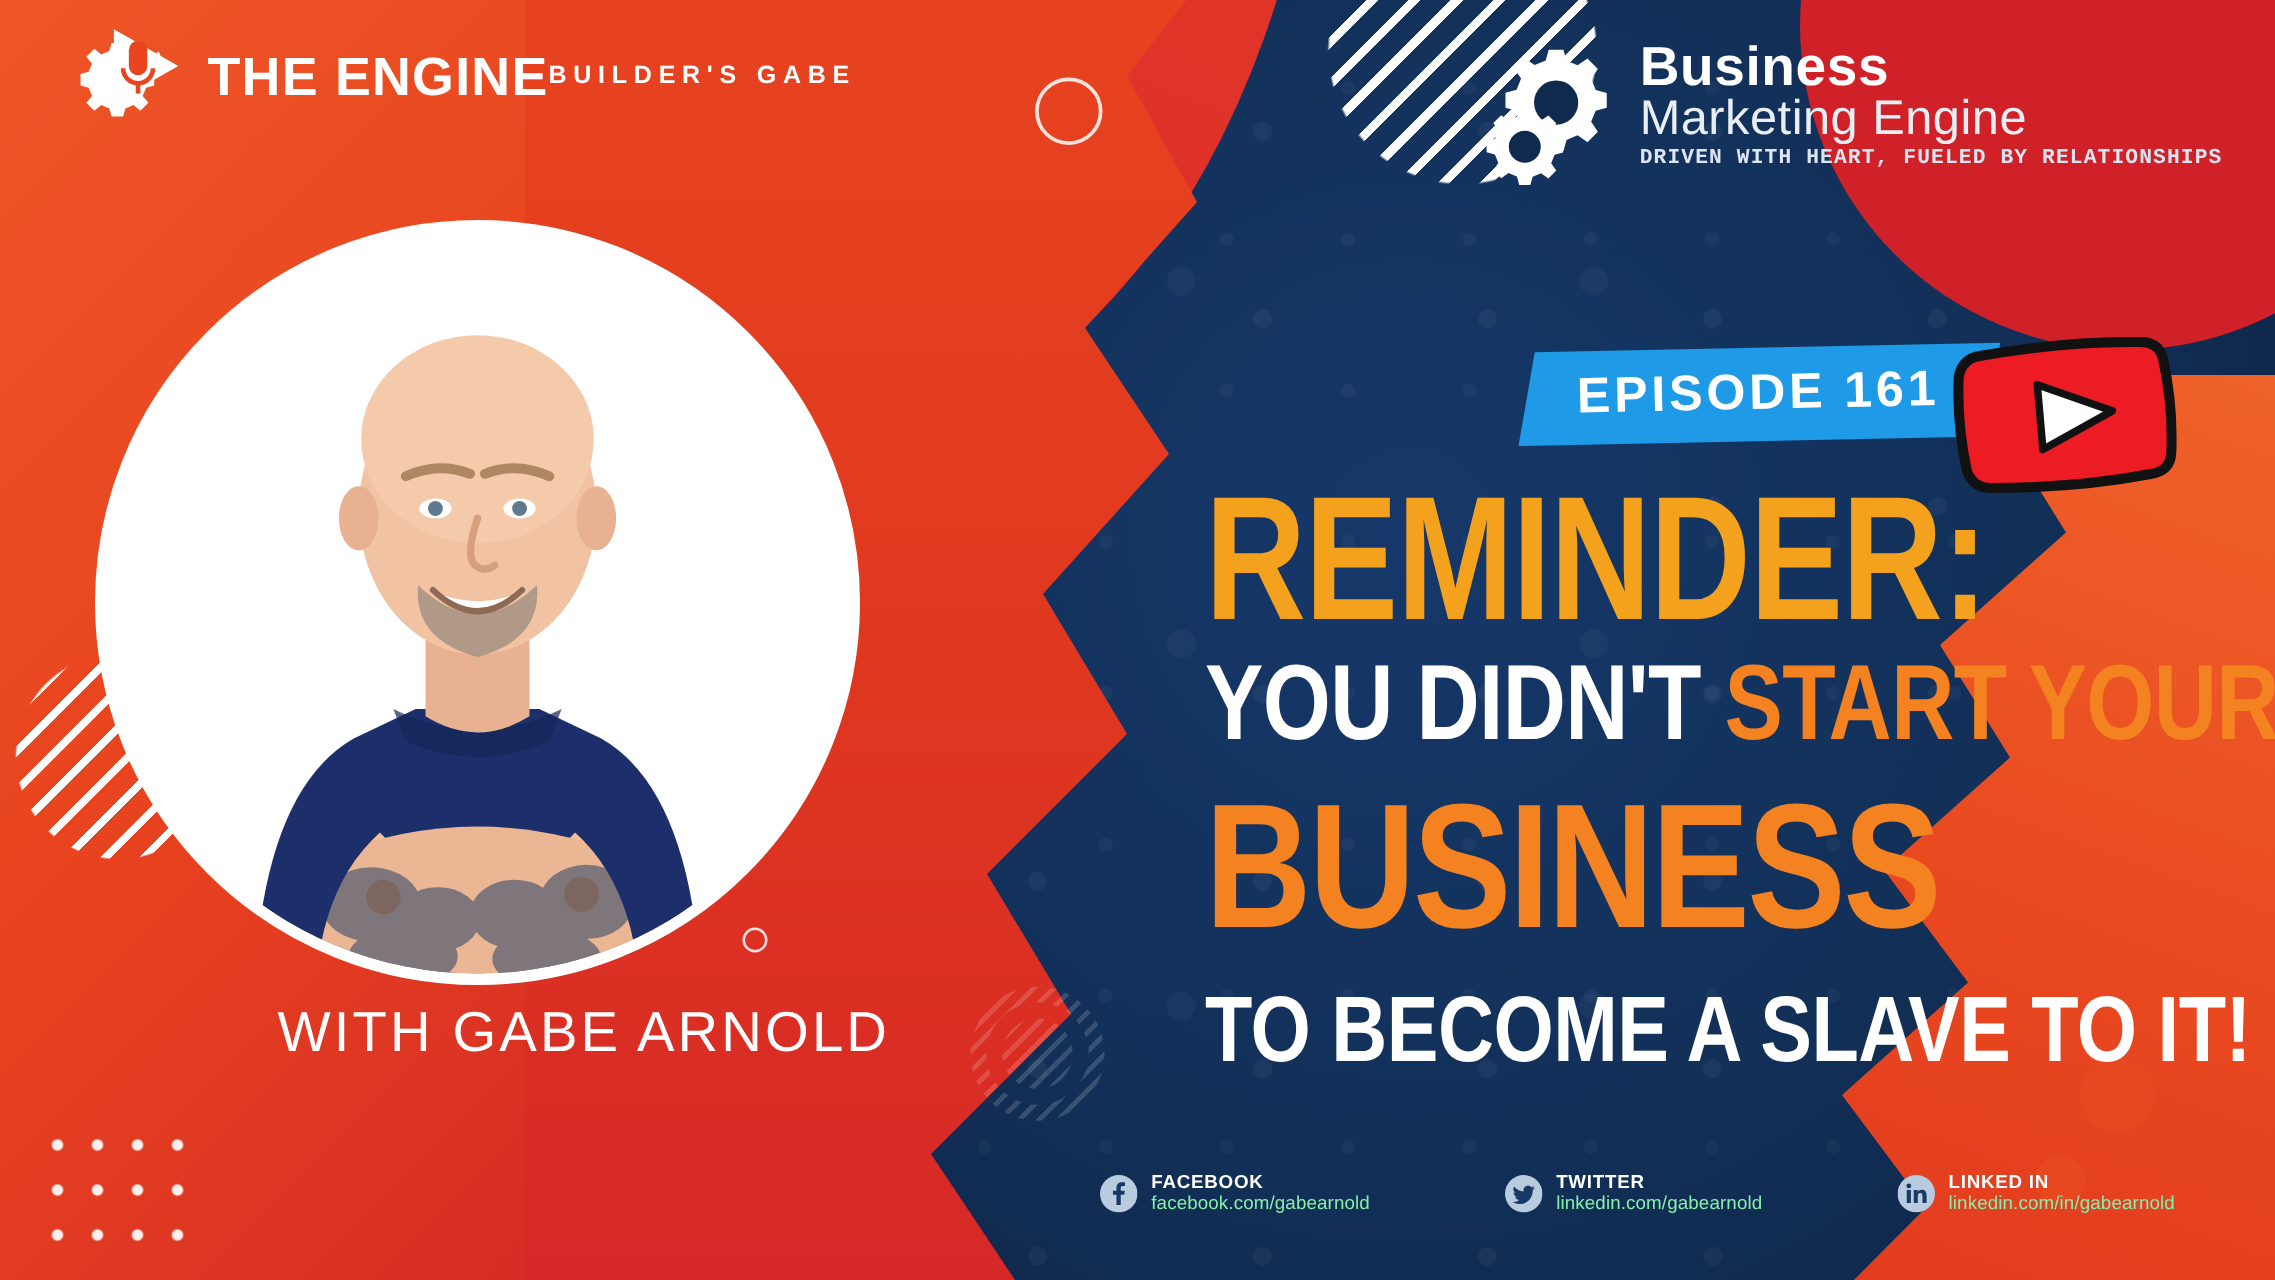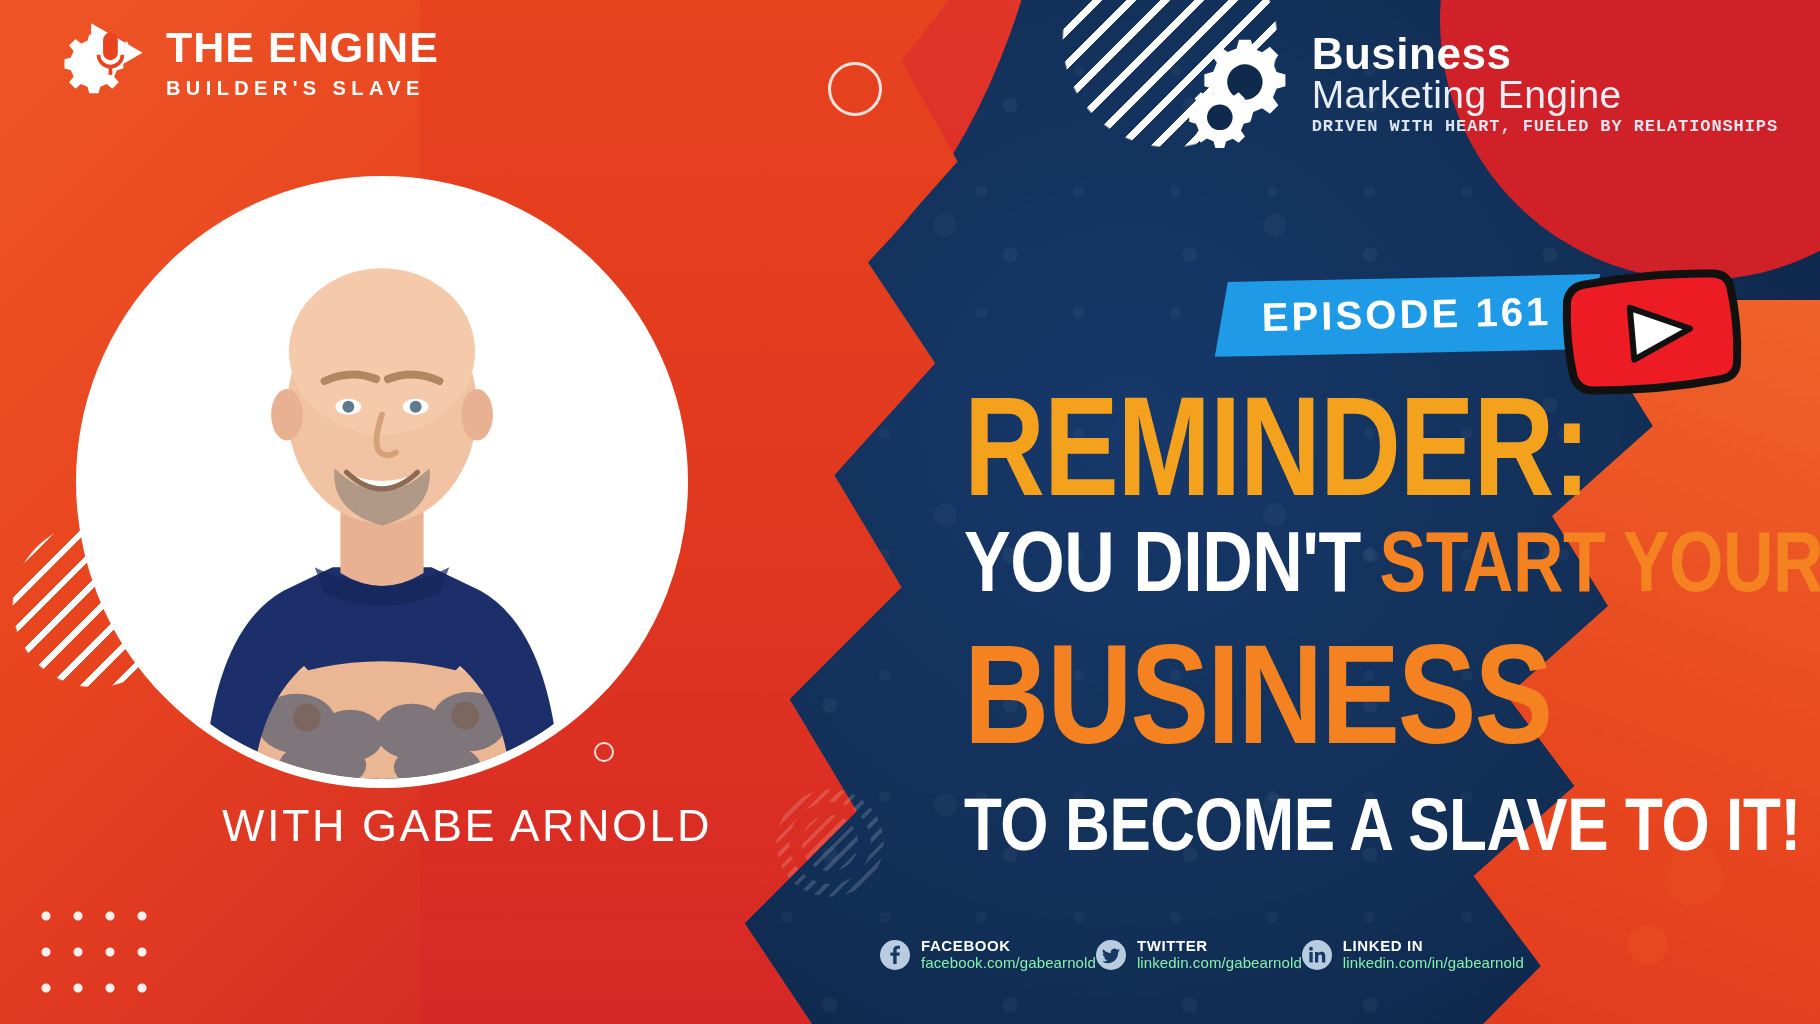--- a/index.html
+++ b/index.html
@@ -103,21 +103,21 @@
   .dot-grid{
     position:absolute;left:30px;top:898px;width:126px;height:110px;
     background-image:radial-gradient(circle, #ffffff 0 4px, transparent 5px);
     background-size:32px 36px;background-position:0 0;
     opacity:.92;
   }
 
   
   .show-logo{position:absolute;left:58px;top:16px;display:flex;align-items:center;gap:16px;}
   .show-logo .mark{width:92px;height:92px;position:relative;flex:0 0 auto;}
-  .show-logo .words{display:flex;flex-direction:column;justify-content:flex-end;}
+  .show-logo .words{display:flex;flex-direction:row;justify-content:flex-end;}
   .show-logo .line1{
     color:#fff;font-weight:bold;font-size:43px;letter-spacing:1px;line-height:1;
     font-family:"Liberation Sans", sans-serif;
   }
   .show-logo .line2{
     color:#fff;font-weight:bold;font-size:20px;letter-spacing:5.4px;line-height:1;
     margin-top:9px;
   }
 
   
@@ -162,21 +162,21 @@
   }
   .hl-line{line-height:.92;white-space:nowrap;font-weight:bold;}
   .hl-1{font-size:112px;color:#f4a11d;letter-spacing:-1px;transform:scaleY(1.26);transform-origin:left top;}
   .hl-2{font-size:70px;letter-spacing:-.5px;margin-top:38px;transform:scaleY(1.22);transform-origin:left top;}
   .hl-2 .w{color:#ffffff;}
   .hl-2 .o{color:#f58220;}
   .hl-3{font-size:118px;color:#f58220;letter-spacing:-2px;margin-top:42px;transform:scaleY(1.20);transform-origin:left top;}
   .hl-4{font-size:62px;color:#ffffff;letter-spacing:-.4px;margin-top:52px;transform:scaleY(1.20);transform-origin:left top;}
 
   
-  .socials{position:absolute;left:880px;top:938px;display:flex;}
+  .socials{position:absolute;left:880px;top:938px;display:flex;gap:108px;}
   .social{display:flex;align-items:center;gap:11px;}
   .social .ic{width:30px;height:30px;flex:0 0 auto;}
   .social .meta{display:flex;flex-direction:column;line-height:1.12;}
   .social .net{color:#ffffff;font-weight:bold;font-size:15px;letter-spacing:.6px;}
   .social .url{color:#86efac;font-size:15px;letter-spacing:.1px;}
 </style>
 </head>
 <body>
 
 <div class="stage">
@@ -215,21 +215,21 @@
           <rect x="55" y="54" width="4" height="10"></rect>
         </g>
         <g stroke="#ffffff" stroke-width="2.4" fill="none" opacity=".95">
           <path d="M40 28c-3 6-3 12 0 18"></path>
           <path d="M74 28c3 6 3 12 0 18"></path>
         </g>
       </svg>
     </div>
     <div class="words">
       <div class="line1">THE ENGINE</div>
-      <div class="line2">BUILDER'S SLAVE</div>
+      <div class="line2">BUILDER'S GABE</div>
     </div>
   </div>
 
   <div class="bme-logo">
     <div class="gears">
       <svg viewBox="0 0 120 124" aria-hidden="true">
         <g fill="#ffffff">
           <path d="M60 14h12l2.5 9 9 3.7 8-5.5 8.5 8.5-5.5 8 3.7 9 9 2.5v12l-9 2.5-3.7 9 5.5 8-8.5 8.5-8-5.5-9 3.7-2.5 9H60l-2.5-9-9-3.7-8 5.5-8.5-8.5 5.5-8-3.7-9-9-2.5V49l9-2.5 3.7-9-5.5-8 8.5-8.5 8 5.5 9-3.7z"></path>
           <circle cx="66" cy="57" r="18" fill="#0f2a4d"></circle>
           <path d="M36 62h9l1.9 6.8 6.8 2.8 6-4.1 6.4 6.4-4.1 6 2.8 6.8 6.8 1.9v9l-6.8 1.9-2.8 6.8 4.1 6-6.4 6.4-6-4.1-6.8 2.8L45 124h-9l-1.9-6.8-6.8-2.8-6 4.1-6.4-6.4 4.1-6-2.8-6.8L9.4 97.4v-9l6.8-1.9 2.8-6.8-4.1-6 6.4-6.4 6 4.1 6.8-2.8z"></path>

